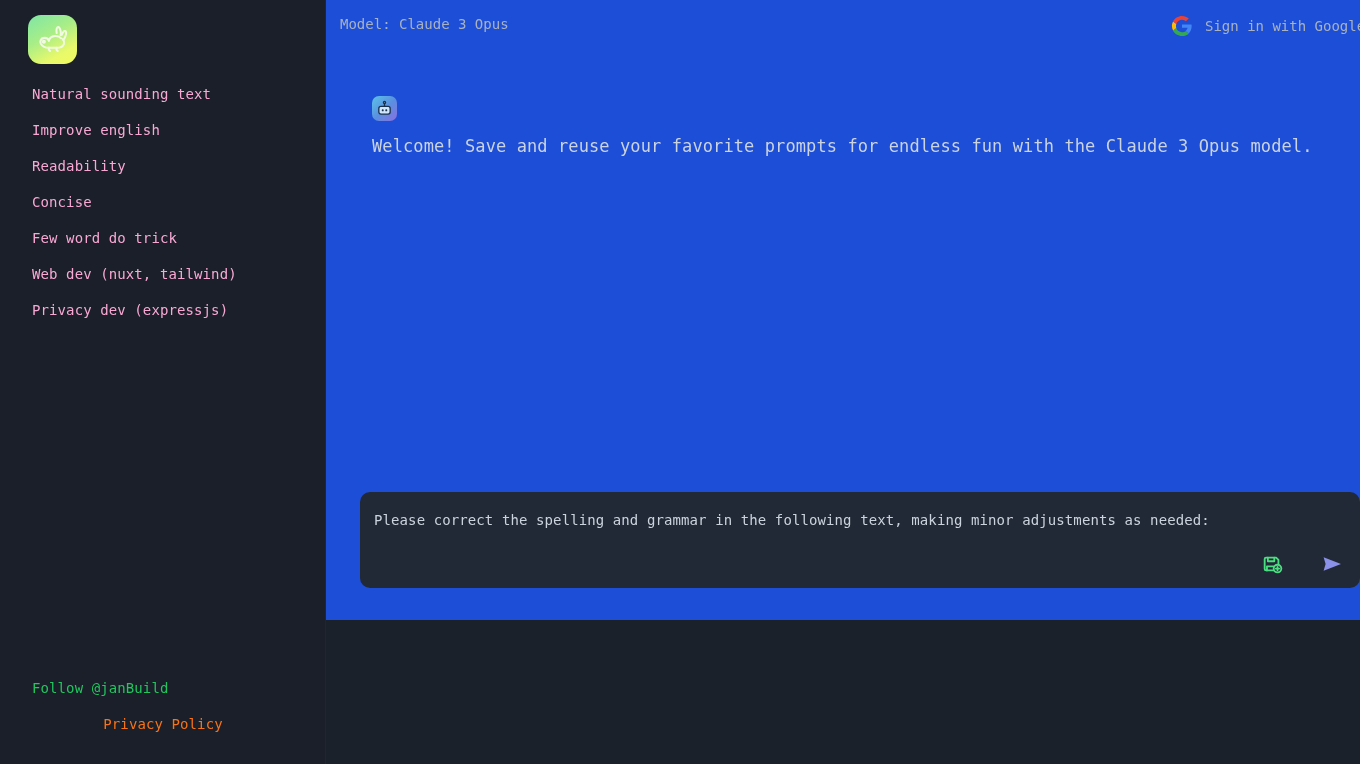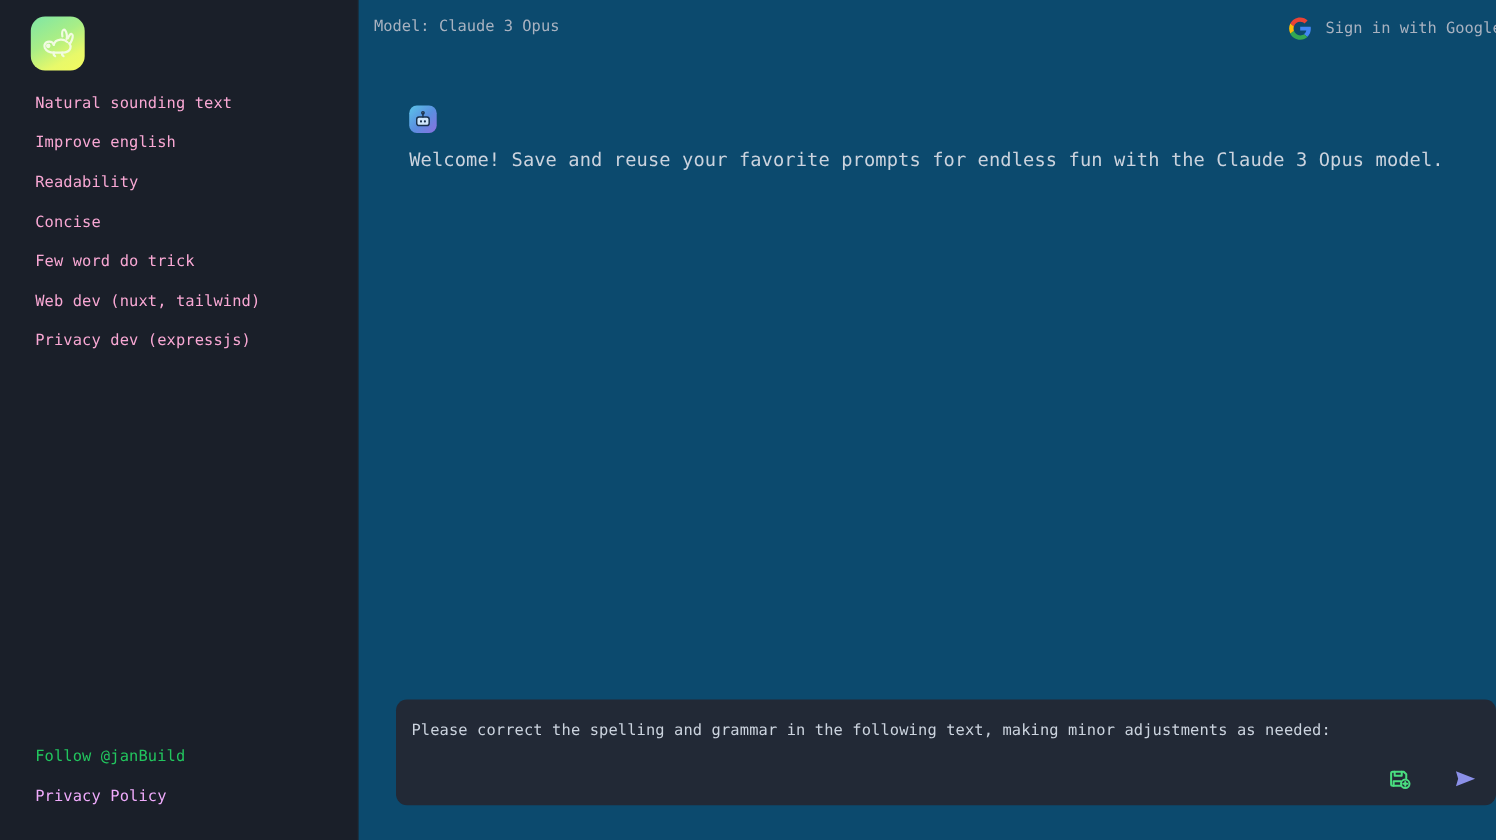--- a/index.html
+++ b/index.html
@@ -80,28 +80,28 @@
     padding: 4px 32px;
     height: 36px;
     line-height: 28px;
     font-size: 14px;
     letter-spacing: 0.1px;
     white-space: nowrap;
     cursor: pointer;
   }
   .footer-link.buy     { color: #4ade80; }
   .footer-link.follow  { color: #22c55e; }
-  .footer-link.privacy { color: #f0abfc; }
+  .footer-link.privacy { color: #f97316; text-align: center; }
 
   
   #main {
     position: relative;
     flex: 1 1 auto;
-    height: 764px;
-    background: #0c4a6e;
+    height: 620px;
+    background: #1d4ed8;
     overflow: hidden;
   }
 
   #topbar {
     position: absolute;
     left: 0;
     top: 0;
     width: 1034px;
     height: 52px;
   }

